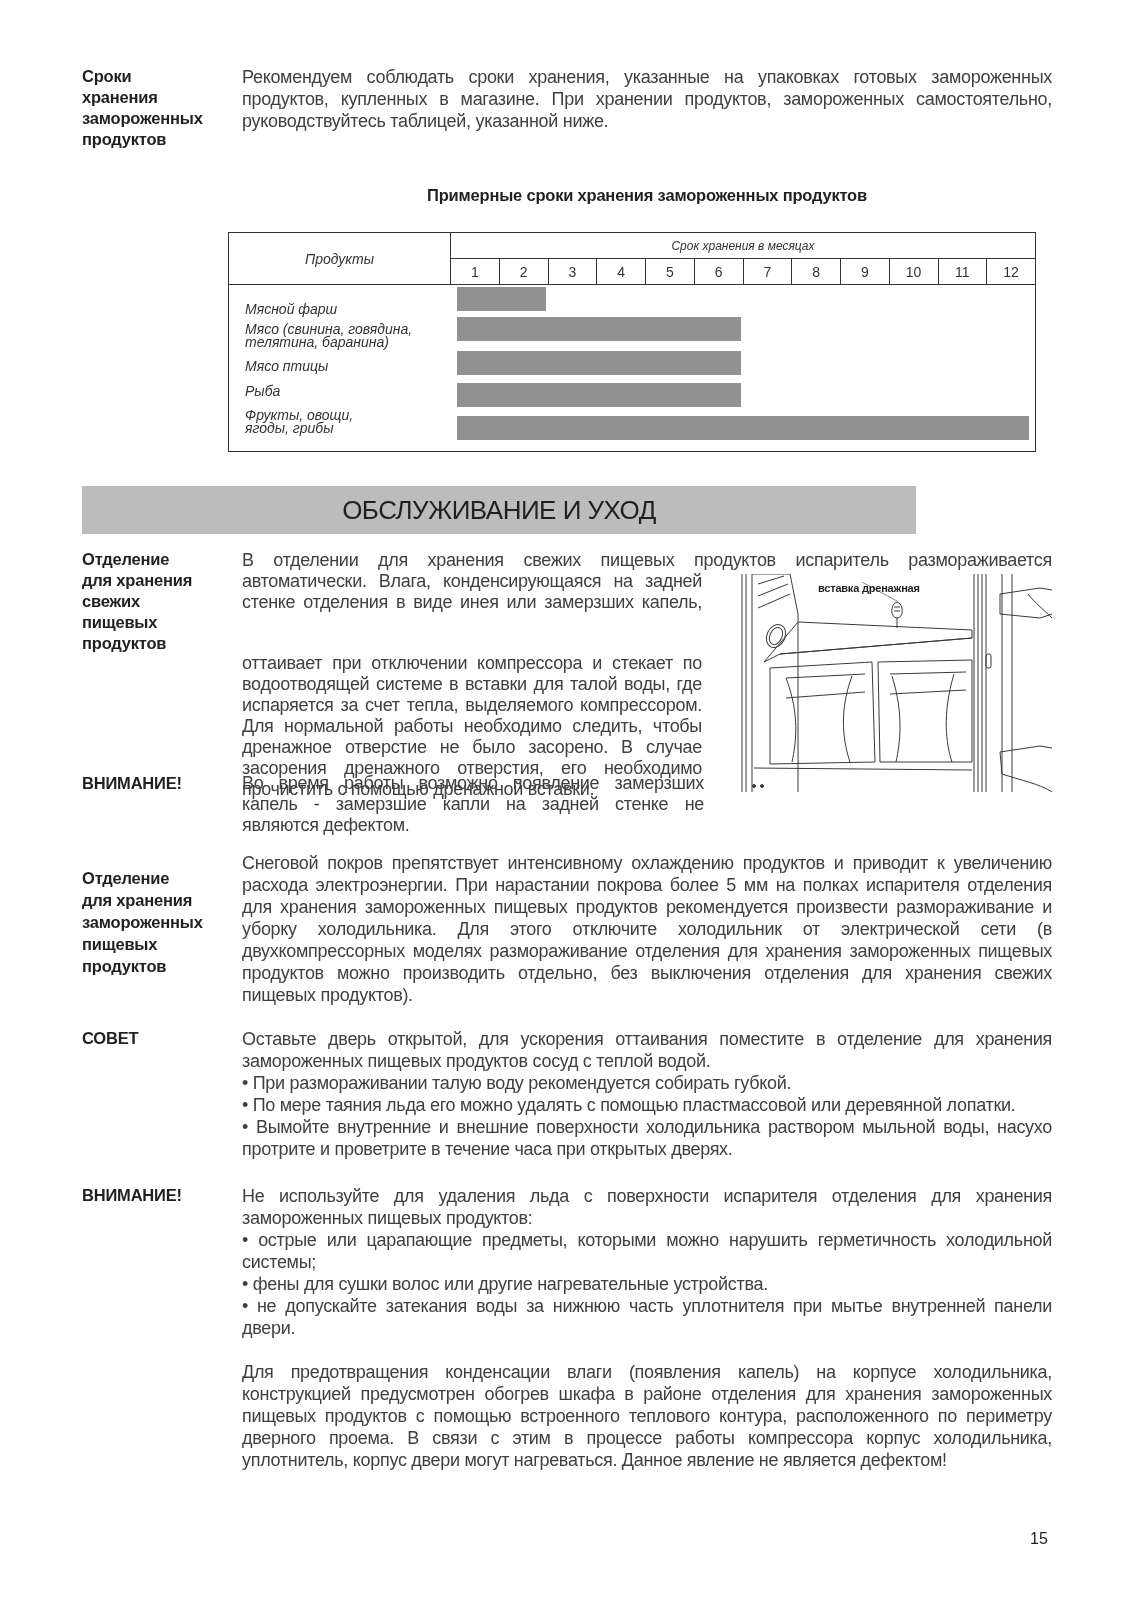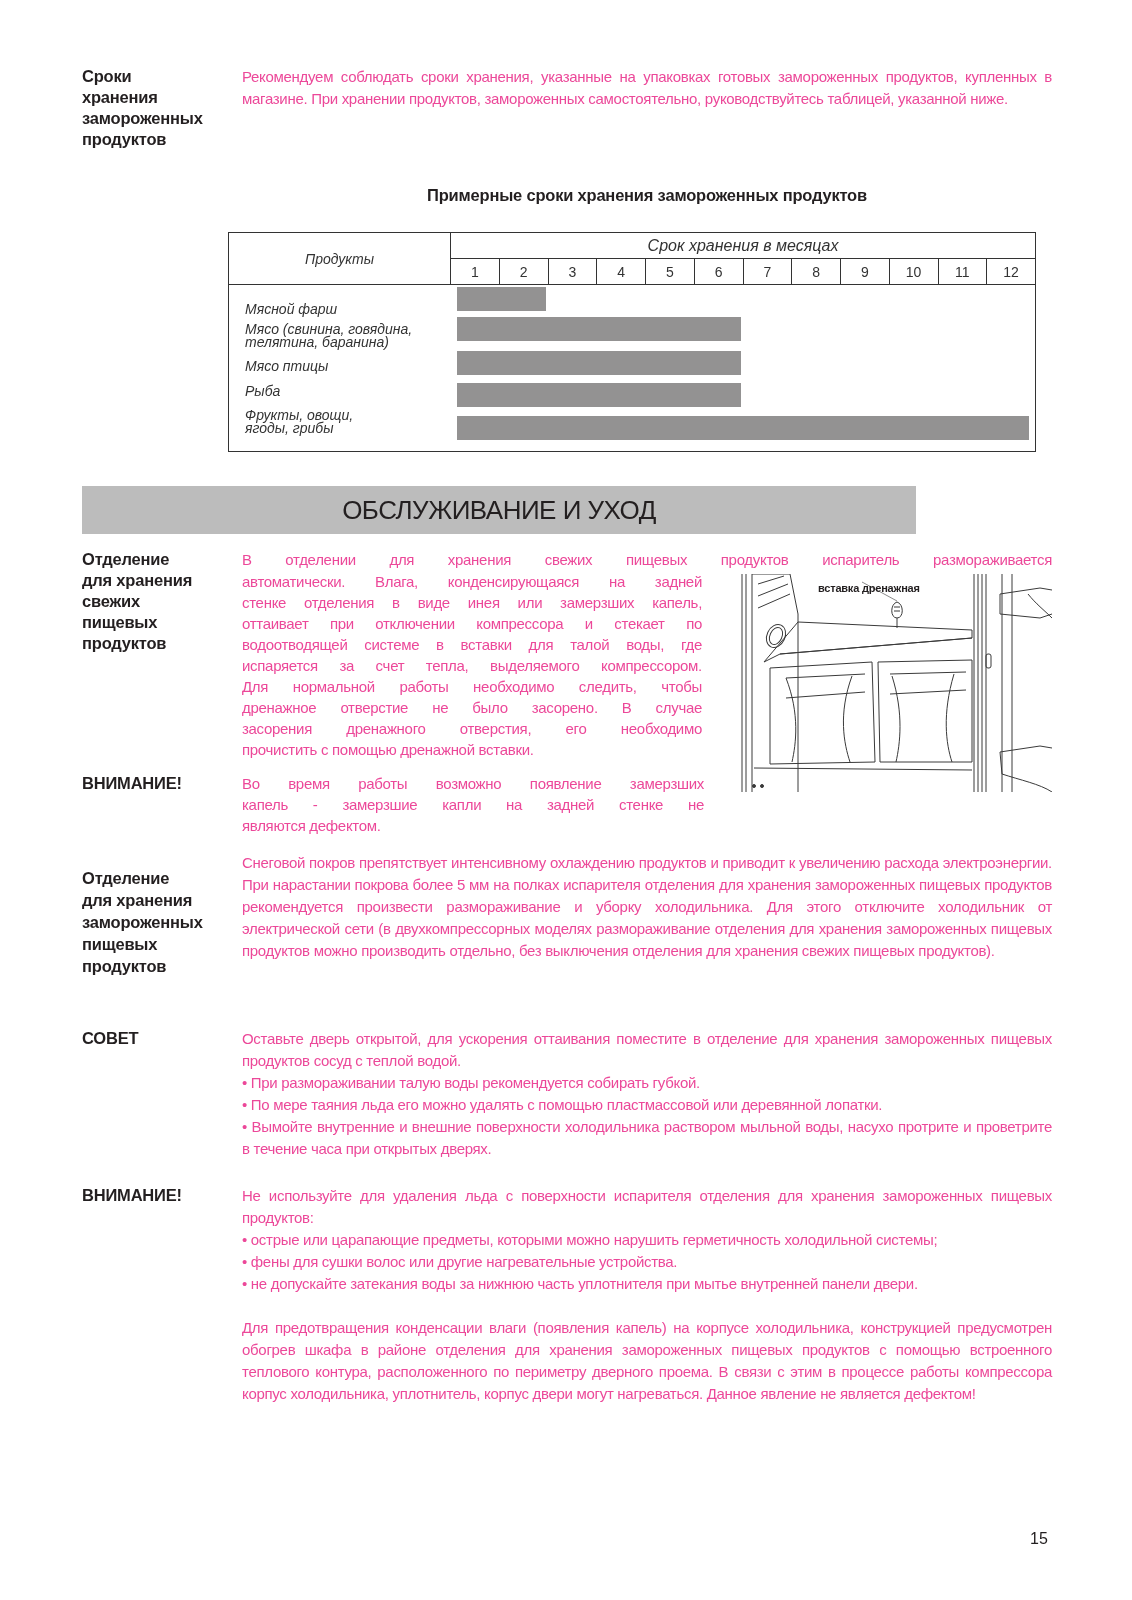--- a/index.html
+++ b/index.html
@@ -8,21 +8,21 @@
     font-family: "Liberation Sans", "DejaVu Sans", sans-serif;
     color: #231f20;
   }
   .side-label {
     position: absolute; left: 82px; width: 150px;
     font-weight: bold; font-size: 16.5px; line-height: 21px; color: #231f20;
     letter-spacing: -0.2px;
   }
   .body-text {
     position: absolute; left: 242px; width: 810px;
-    font-size: 15px; line-height: 22px; color: #ec4899;
+    font-size: 18px; line-height: 22px; color: #404040;
     text-align: justify; letter-spacing: -0.3px;
   }
   .body-text p { margin: 0; }
   .bold { font-weight: normal; }
 
   
   .table-title {
     position: absolute; left: 242px; width: 810px; top: 186px;
     text-align: center; font-weight: bold; font-size: 16.5px; letter-spacing: -0.2px;
   }
@@ -35,21 +35,21 @@
     position: absolute; left: 0; top: 0; width: 222px; height: 52px;
     border-right: 1.5px solid #333; border-bottom: 1.5px solid #333;
     box-sizing: border-box;
     display: flex; align-items: center; justify-content: center;
     font-style: italic; font-size: 14px; color: #333;
   }
   .th-term {
     position: absolute; left: 222px; top: 0; right: 0; height: 26px;
     border-bottom: 1px solid #333; box-sizing: border-box;
     display: flex; align-items: center; justify-content: center;
-    font-style: italic; font-size: 16px; color: #333;
+    font-style: italic; font-size: 12px; color: #333;
   }
   .th-months {
     position: absolute; left: 222px; top: 26px; right: 0; height: 26px;
     border-bottom: 1.5px solid #333; box-sizing: border-box;
     display: flex;
   }
   .th-month {
     flex: 1; border-right: 1px solid #333; box-sizing: border-box;
     display: flex; align-items: center; justify-content: center;
     font-size: 14px; color: #333;
@@ -148,21 +148,21 @@
   <div>Отделение</div>
   <div>для хранения</div>
   <div>свежих</div>
   <div>пищевых</div>
   <div>продуктов</div>
 </div>
 <div class="body-text" style="top:549px; text-align-last: justify;">В отделении для хранения свежих пищевых продуктов испаритель размораживается</div>
 <div class="body-text" style="top:571px; width:460px; line-height:21px;">
   <div style="text-align:justify; text-align-last:justify;">автоматически. Влага, конденсирующаяся на задней</div>
   <div style="text-align:justify; text-align-last:justify;">стенке отделения в виде инея или замерзших капель,</div>
-  <div style="text-align:justify; text-align-last:justify;">оттаивает при отключении компрессора и стекает по</div>
+  <div style="text-align:justify; text-align-last:justify;margin-top:40px;">оттаивает при отключении компрессора и стекает по</div>
   <div style="text-align:justify; text-align-last:justify;">водоотводящей системе в вставки для талой воды, где</div>
   <div style="text-align:justify; text-align-last:justify;">испаряется за счет тепла, выделяемого компрессором.</div>
   <div style="text-align:justify; text-align-last:justify;">Для нормальной работы необходимо следить, чтобы</div>
   <div style="text-align:justify; text-align-last:justify;">дренажное отверстие не было засорено. В случае</div>
   <div style="text-align:justify; text-align-last:justify;">засорения дренажного отверстия, его необходимо</div>
   <div>прочистить с помощью дренажной вставки.</div>
 </div>
 
 <svg class="figure" viewBox="0 0 312 218" fill="none" stroke="#3a3a3a" stroke-width="1">
 
@@ -228,21 +228,21 @@
   <div>для хранения</div>
   <div>замороженных</div>
   <div>пищевых</div>
   <div>продуктов</div>
 </div>
 <div class="body-text" style="top:852px;">Снеговой покров препятствует интенсивному охлаждению продуктов и приводит к увеличению расхода электроэнергии. При нарастании покрова более 5 мм на полках испарителя отделения для хранения замороженных пищевых продуктов рекомендуется произвести размораживание и уборку холодильника. Для этого отключите холодильник от электрической сети (в двухкомпрессорных моделях размораживание отделения для хранения замороженных пищевых продуктов можно производить отдельно, без выключения отделения для хранения свежих пищевых продуктов).</div>
 
 <div class="side-label" style="top:1028px;">СОВЕТ</div>
 <div class="body-text" style="top:1028px;">
   <p>Оставьте дверь открытой, для ускорения оттаивания поместите в отделение для хранения замороженных пищевых продуктов сосуд с теплой водой.</p>
-  <p style="text-align:left;">• При размораживании талую воды рекомендуется собирать губкой.</p>
+  <p style="text-align:left;">• При размораживании талую воду рекомендуется собирать губкой.</p>
   <p style="text-align:left;">• По мере таяния льда его можно удалять с помощью пластмассовой или деревянной лопатки.</p>
   <p>• Вымойте внутренние и внешние поверхности холодильника раствором мыльной воды, насухо протрите и проветрите в течение часа при открытых дверях.</p>
 </div>
 
 <div class="side-label" style="top:1185px;">ВНИМАНИЕ!</div>
 <div class="body-text bold" style="top:1185px;">
   <p>Не используйте для удаления льда с поверхности испарителя отделения для хранения замороженных пищевых продуктов:</p>
   <p>• острые или царапающие предметы, которыми можно нарушить герметичность холодильной системы;</p>
   <p style="text-align:left;">• фены для сушки волос или другие нагревательные устройства.</p>
   <p>• не допускайте затекания воды за нижнюю часть уплотнителя при мытье внутренней панели двери.</p>

